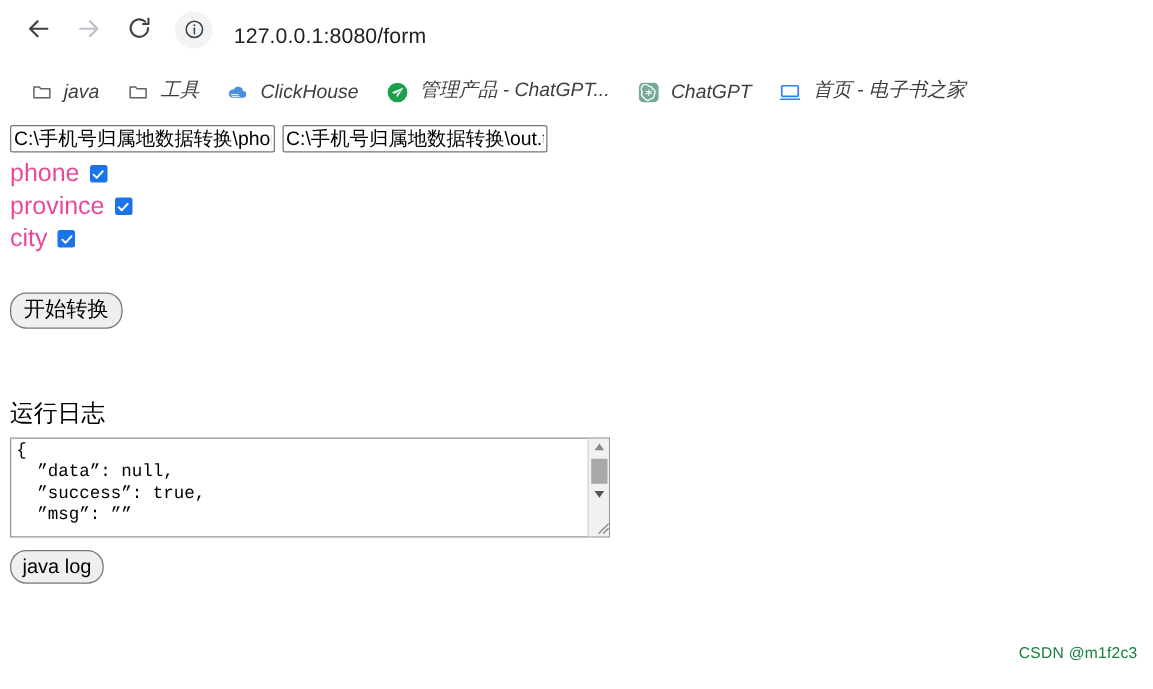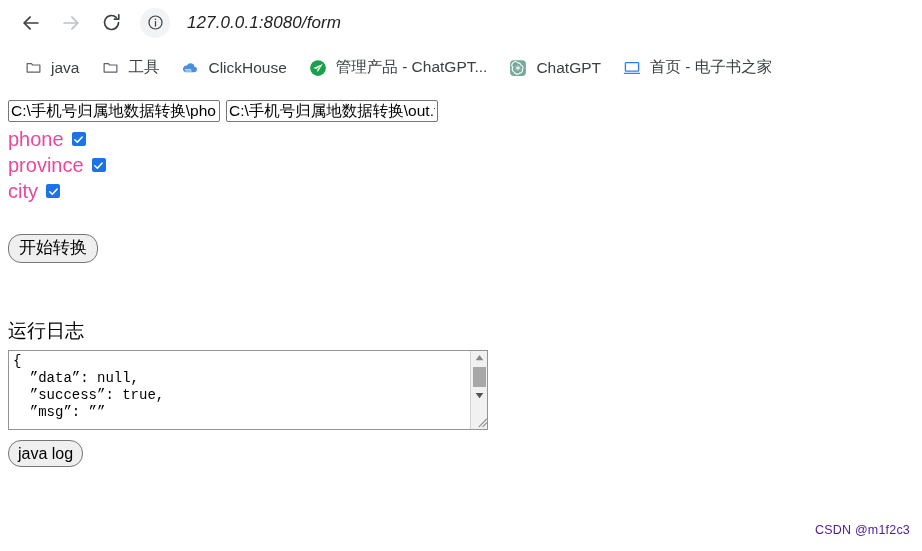--- a/index.html
+++ b/index.html
@@ -36,24 +36,23 @@
     border-radius: 50%;
     flex: none;
     margin-right: 6px;
   }
   .nav-btn svg { display:block; }
 
   .omnibox {
     flex: 1;
     height: 32px;
     display: flex;
-    align-items: center;
+    align-items: flex-end;
     margin-left: 6px;
     margin-right: 14px;
-    font-style: italic;
   }
   .omnibox-icon {
     width: 30px;
     height: 30px;
     border-radius: 50%;
     background: #f1f3f4;
     display: flex;
     align-items: center;
     justify-content: center;
     flex: none;
@@ -69,26 +68,27 @@
   
   .bookmarks {
     height: 45px;
     display: flex;
     align-items: center;
     padding-left: 16px;
     box-sizing: border-box;
   }
   .bm-item {
     display: flex;
-    align-items: center;
+    align-items: flex-end;
     height: 30px;
     padding: 0 8px;
     border-radius: 4px;
     margin-right: 6px;
     white-space: nowrap;
+    font-style: italic;
   }
   .bm-icon {
     width: 18px;
     height: 18px;
     flex: none;
     margin-right: 9px;
     display: flex;
     align-items: center;
     justify-content: center;
   }
@@ -234,23 +234,23 @@
   }
 
   .btn-clear {
     margin-top: 10px;
     font-size: 16px;
   }
 
   .watermark {
     position: absolute;
     right: 12px;
-    bottom: 14px;
+    bottom: 22px;
     font-size: 12.5px;
-    color: #4c1d95;
+    color: #15803d;
     font-family: "Liberation Sans", sans-serif;
     letter-spacing: 0.2px;
   }
 </style>
 </head>
 <body>
 
 <div class="browser-chrome">
 
   <div class="toolbar">

